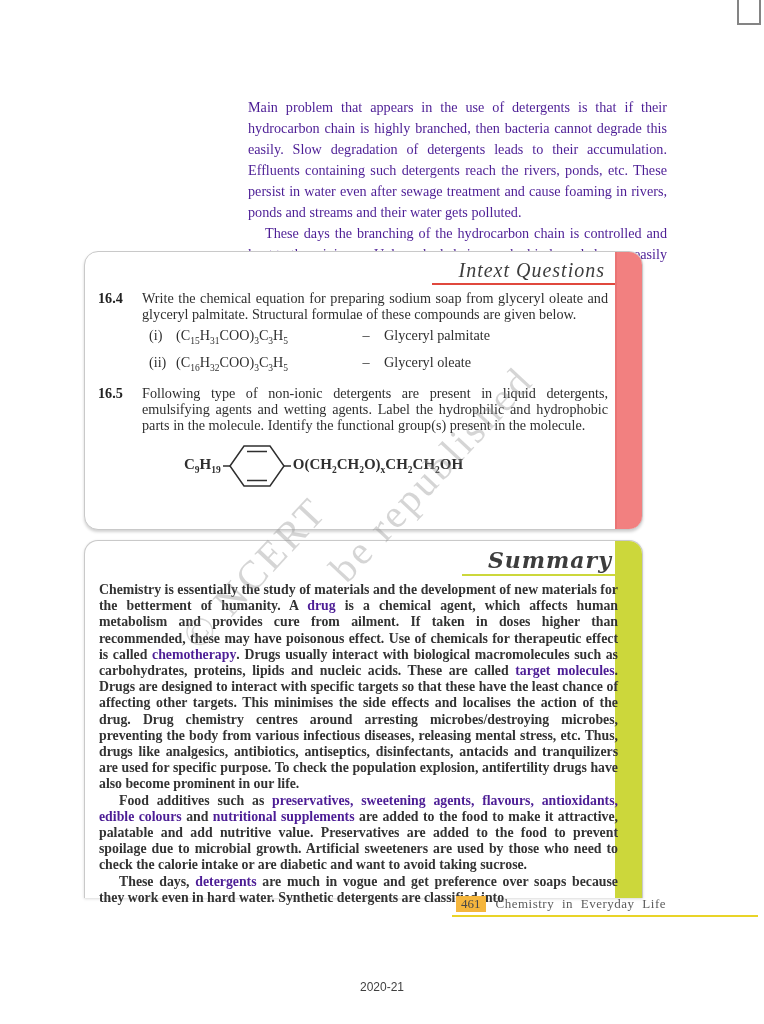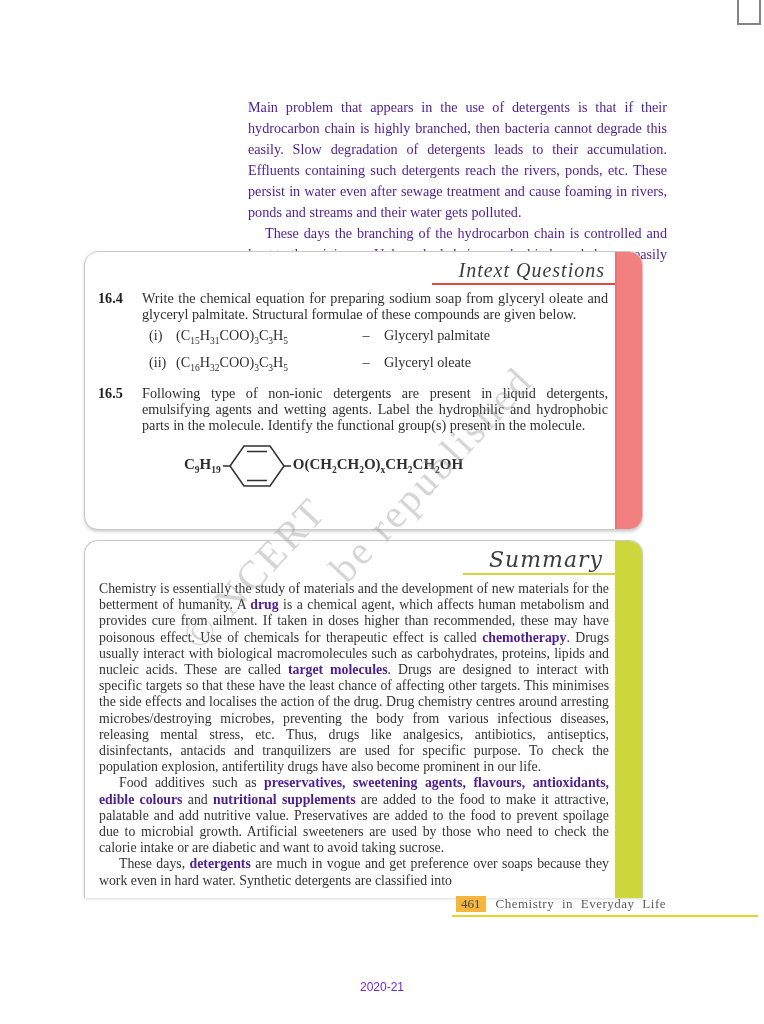--- a/index.html
+++ b/index.html
@@ -59,21 +59,21 @@
   
   .sbox {
     position:absolute; left:84px; top:540px; width:557px; height:357px;
     background:#fff; border:1px solid #c9c9c9; border-bottom:none;
     border-radius:14px 14px 0 0; box-shadow:0 1px 3px rgba(0,0,0,0.15);
   }
   .sbar {
     position:absolute; right:0; top:0; bottom:0; width:27px;
     background:#ccd73b; border-radius:0 13px 0 0;
   }
-  .scontent { position:absolute; left:0; top:0; right:27px; padding:6px 6px 0 14px; }
+  .scontent { position:absolute; left:0; top:0; right:18px; padding:6px 6px 0 14px;font-weight:bold; }
   .sheading { border-bottom:2px solid #ccd73b; font-size:22px; margin-right:-6px; padding-right:12px; }
   .sp { margin:0; font-size:13.8px; line-height:16.2px; text-align:justify; color:#333333; }
   .sp.first { margin-top:6px; }
   .sp.indent { text-indent:20px; }
   .sp b { color:#4c1d95; }
 
   
   .watermark {
     position:absolute; left:140px; top:390px; width:560px; height:170px;
     transform:rotate(-47deg); color:rgba(145,145,145,0.38);
@@ -88,21 +88,21 @@
     position:absolute; left:452px; top:896px; width:306px;
     font-size:13px; color:#5b5b5b;
   }
   .footer-row { display:flex; align-items:baseline; padding-bottom:2px; }
   .pg-num { background:#f5b63d; color:#474747; padding:0 5px; margin-left:4px; }
   .ch-title { margin-left:10px; letter-spacing:0.5px; word-spacing:4px; }
   .footer-rule { height:2px; background:#e9d428; margin-top:1px; }
 
   .year {
     position:absolute; left:0; right:0; top:980px; text-align:center;
-    font-family:"Liberation Sans", sans-serif; font-size:12px; color:#6d28d9;
+    font-family:"Liberation Sans", sans-serif; font-size:12px; color:#404040;
   }
 </style>
 </head>
 <body>
 
 <div class="page">
 
   <div class="corner-square"></div>
 
   <section class="intro">

